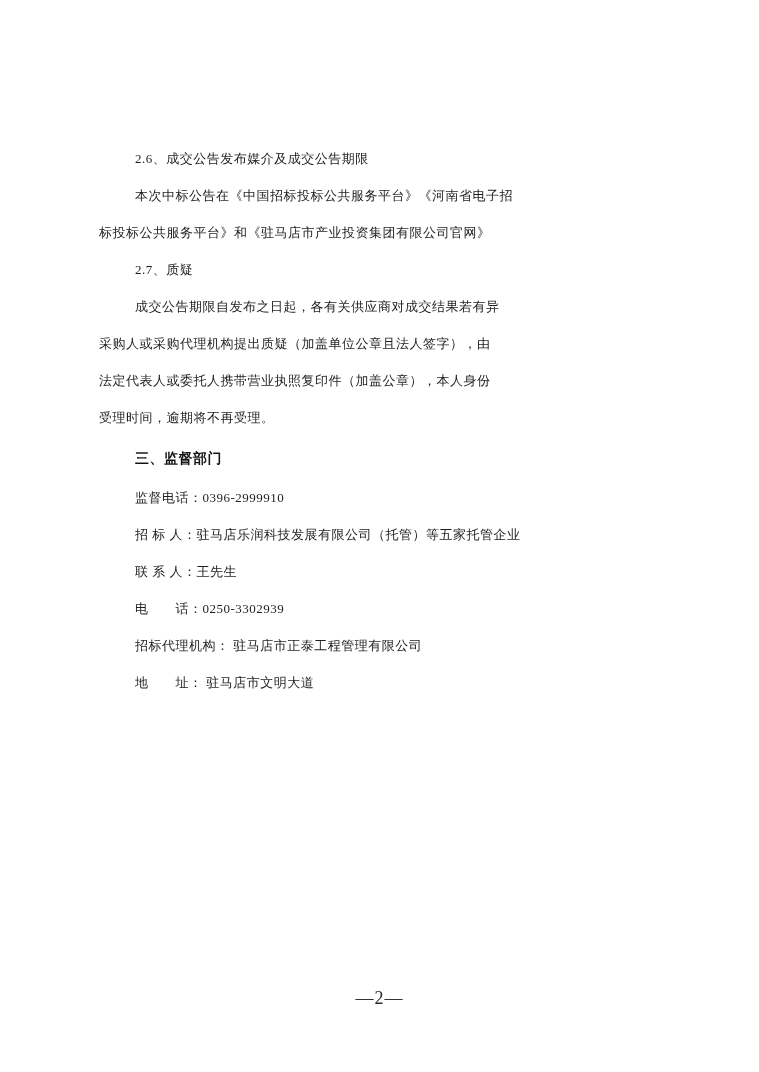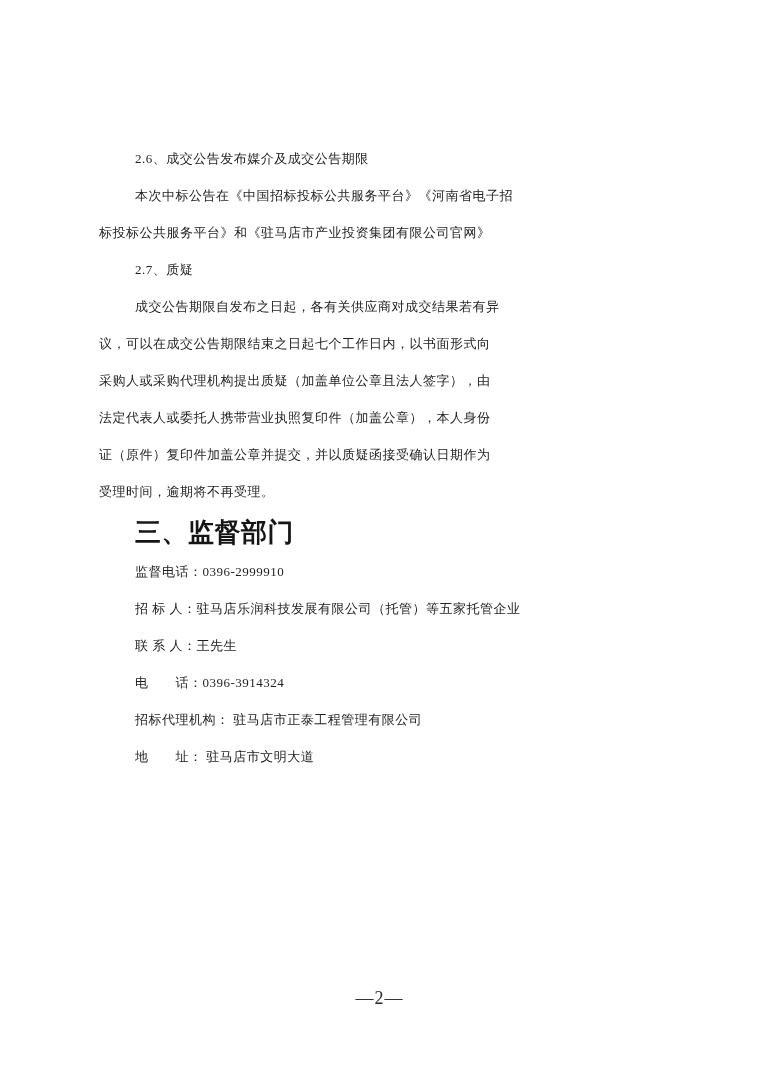--- a/index.html
+++ b/index.html
@@ -32,21 +32,21 @@
     letter-spacing: 0.5px;
     white-space: pre;
     font-family: "Liberation Serif", "DejaVu Serif", serif;
   }
   .line.indent {
     padding-left: 36px;
   }
   .line.heading {
     font-family: "Liberation Sans", "DejaVu Sans", sans-serif;
     font-weight: 700;
-    font-size: 26px;
+    font-size: 14px;
     margin-top: 4px;
     margin-bottom: 2px;
     color: #151515;
   }
   .footer {
     position: absolute;
     top: 988px;
     left: 0;
     width: 759px;
     text-align: center;
@@ -59,27 +59,25 @@
 </head>
 <body>
 
 <div class="page">
   <div class="content">
       <div class="line body indent">2.6、成交公告发布媒介及成交公告期限</div>
       <div class="line body indent">本次中标公告在《中国招标投标公共服务平台》《河南省电子招</div>
       <div class="line body">标投标公共服务平台》和《驻马店市产业投资集团有限公司官网》</div>
       <div class="line body indent">2.7、质疑</div>
       <div class="line body indent">成交公告期限自发布之日起，各有关供应商对成交结果若有异</div>
-      <div class="line body">议，可以在成交公告期限结束之日起七个工作日内，以书面形式向</div>
       <div class="line body">采购人或采购代理机构提出质疑（加盖单位公章且法人签字），由</div>
       <div class="line body">法定代表人或委托人携带营业执照复印件（加盖公章），本人身份</div>
-      <div class="line body">证（原件）复印件加盖公章并提交，并以质疑函接受确认日期作为</div>
       <div class="line body">受理时间，逾期将不再受理。</div>
       <div class="line heading indent">三、监督部门</div>
       <div class="line body indent">监督电话：0396-2999910</div>
       <div class="line body indent">招 标 人：驻马店乐润科技发展有限公司（托管）等五家托管企业</div>
       <div class="line body indent">联 系 人：王先生</div>
-      <div class="line body indent">电　　话：0396-3914324</div>
+      <div class="line body indent">电　　话：0250-3302939</div>
       <div class="line body indent">招标代理机构： 驻马店市正泰工程管理有限公司</div>
       <div class="line body indent">地　　址： 驻马店市文明大道</div>
     </div>
   <div class="footer">—2—</div>
 </div>
 
 </body></html>

